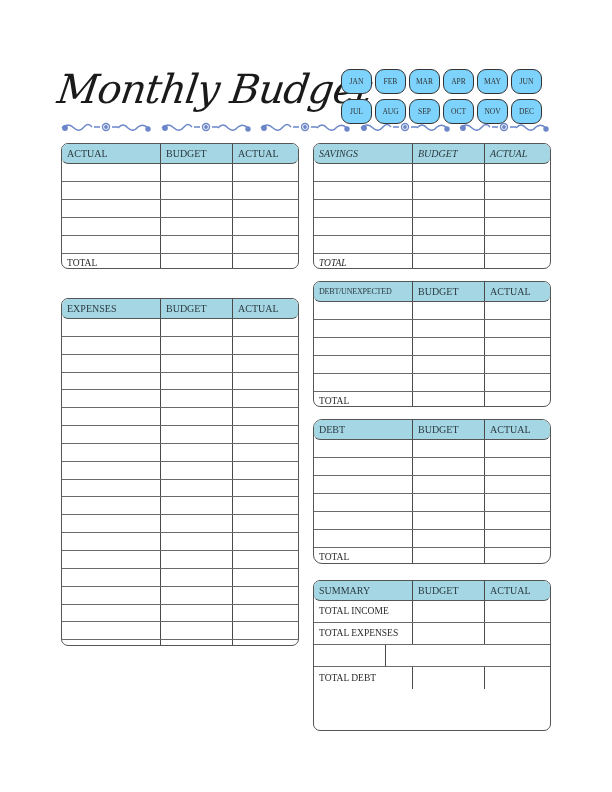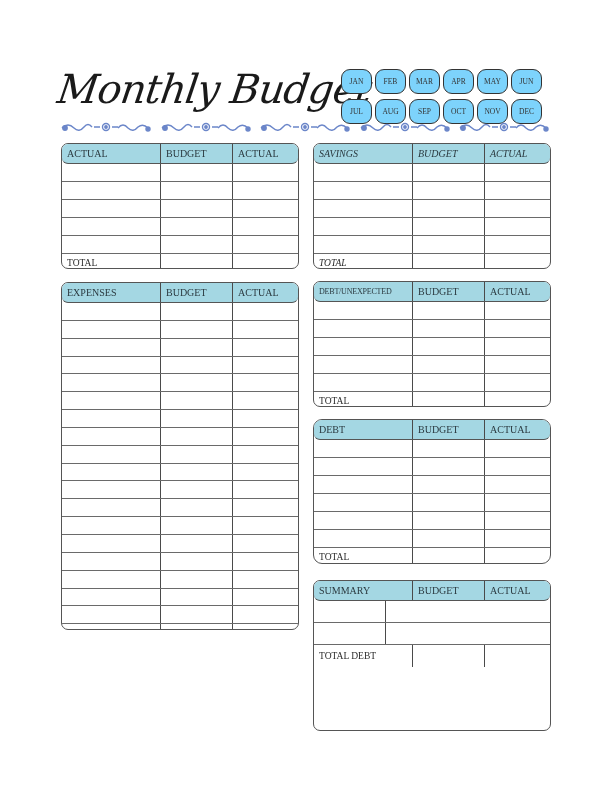--- a/index.html
+++ b/index.html
@@ -170,21 +170,21 @@
       <div class="cell c1"></div>
       <div class="cell c2"></div>
       <div class="cell c3"></div>
     </div>
     <div class="row" style="height: 18px;">
       <div class="cell c1">TOTAL</div>
       <div class="cell c2"></div>
       <div class="cell c3"></div>
     </div>
   </div>
-<div class="tbl" id="t-expenses" style="left:61px; top:282px; width:238px; height:348px;">
+<div class="tbl" id="t-expenses" style="left:61px; top:298px; width:238px; height:348px;">
     <div class="tbl-head">
       <div class="cell c1">EXPENSES</div>
       <div class="cell c2">BUDGET</div>
       <div class="cell c3">ACTUAL</div>
     </div>
     <div class="row" style="height: 17.85px;">
       <div class="cell c1"></div>
       <div class="cell c2"></div>
       <div class="cell c3"></div>
     </div>
@@ -383,20 +383,26 @@
       <div class="cell c3"></div>
     </div>
   </div>
 <div class="tbl" id="t-summary" style="left:313px; top:580px; width:238px; height:151px;">
     <div class="tbl-head">
       <div class="cell c1">SUMMARY</div>
       <div class="cell c2">BUDGET</div>
       <div class="cell c3">ACTUAL</div>
     </div>
     <div class="row" style="height: 22px;">
+      <div class="cell c1">TOTAL INCOME</div>
+      <div class="cell c2"></div>
+      <div class="cell c3"></div>
+    </div>
+    <div class="row" style="height: 22px;">
+      <div class="cell c1">TOTAL EXPENSES</div>
       <div class="cell c2"></div>
       <div class="cell c3"></div>
     </div>
     <div class="row" style="height: 22px;">
       <div class="cell c2"></div>
       <div class="cell c3"></div>
     </div>
     <div class="row" style="height: 22px;">
       <div class="cell c1">TOTAL DEBT</div>
       <div class="cell c2"></div>

